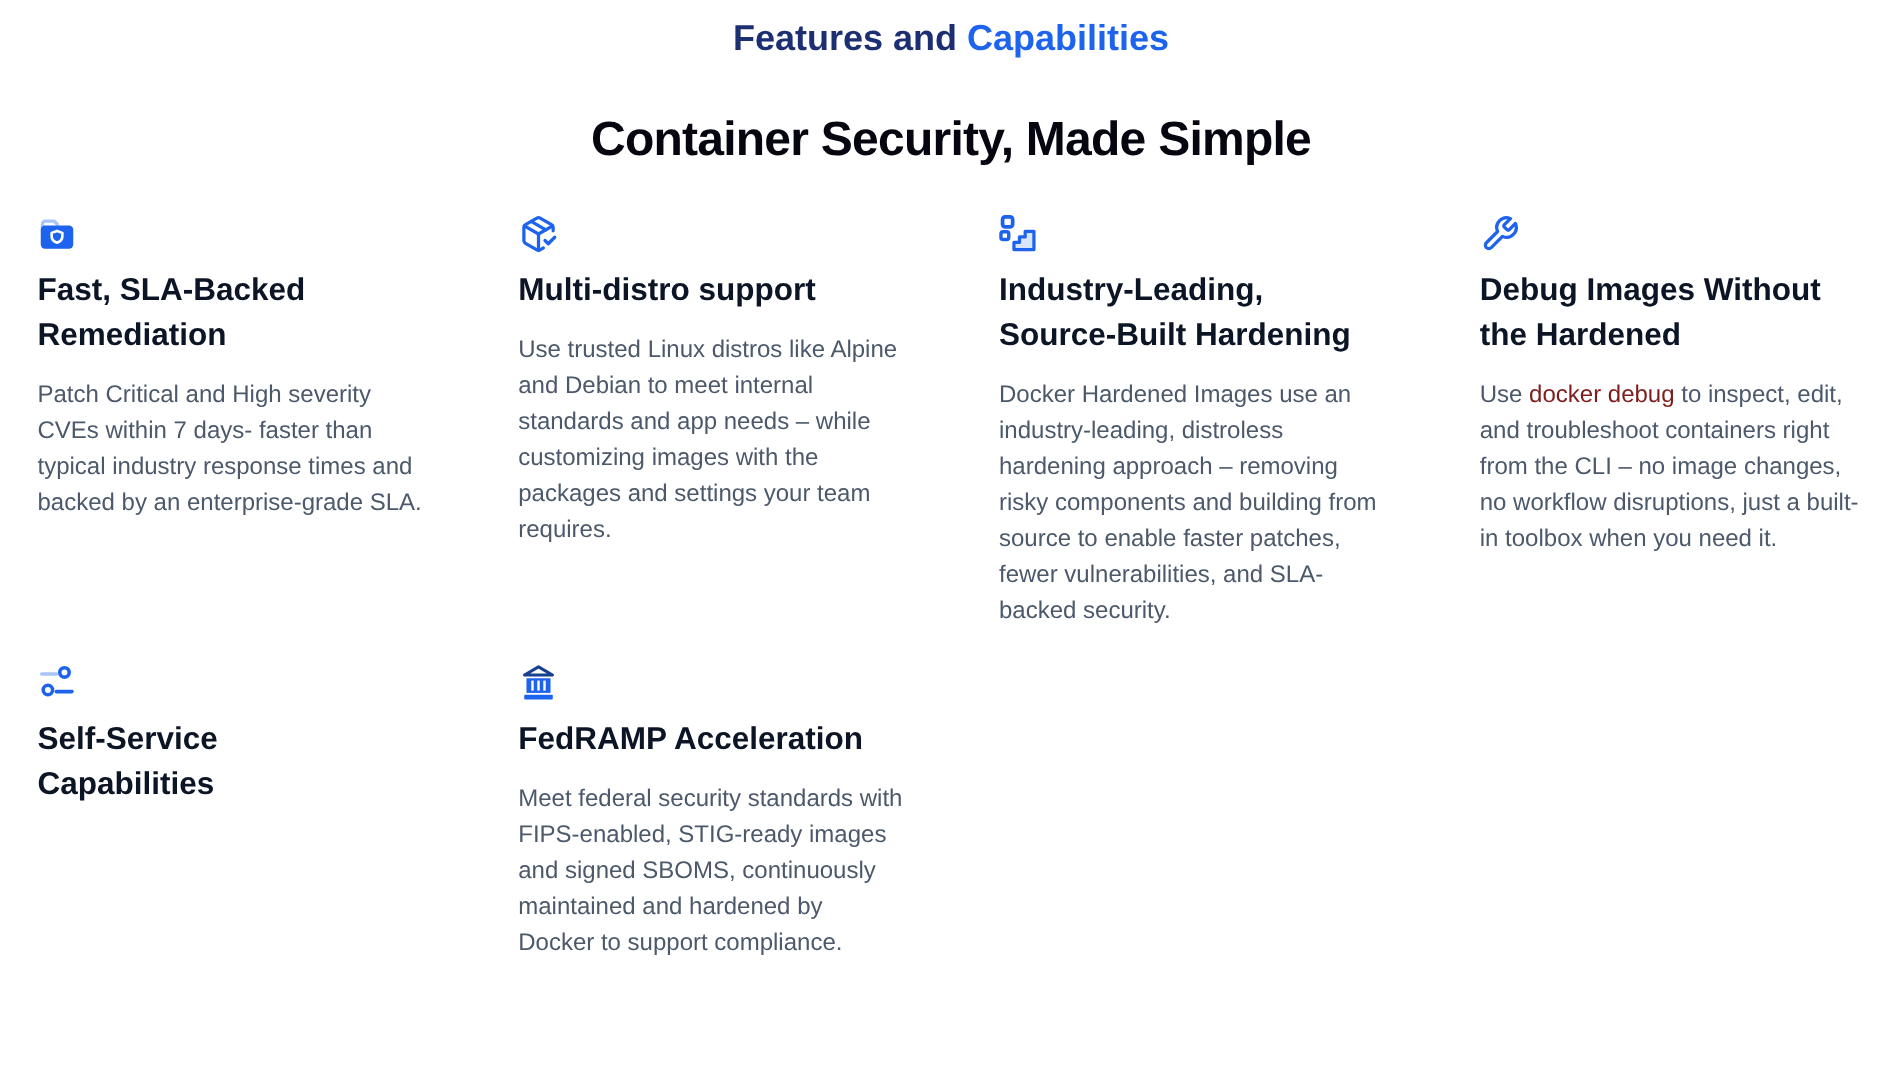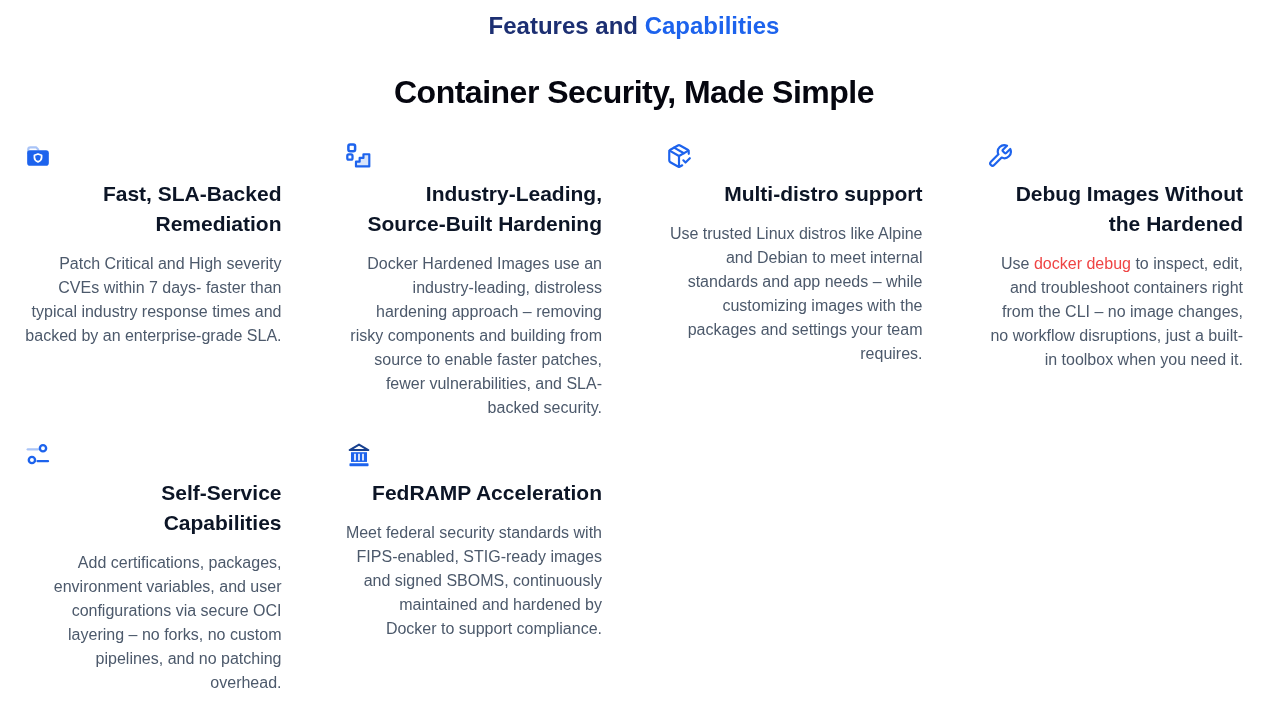--- a/index.html
+++ b/index.html
@@ -32,42 +32,42 @@
     letter-spacing: -0.5px;
     color: #05060f;
   }
   .grid {
     margin-top: 22px;
     display: grid;
     grid-template-columns: repeat(4, 1fr);
     column-gap: 64px;
     row-gap: 22px;
   }
-  .card { min-width: 0; text-align: right; }
+  .card { min-width: 0; }
   .card .icon { display: block; width: 26px; height: 26px; }
   .card .icon svg { width: 26px; height: 26px; display: block; }
   .card h3 {
     margin: 10px 0 0 0;
     font-size: 21px;
     line-height: 30px;
     font-weight: 700;
     color: #0c1526;
     white-space: pre-line;
     letter-spacing: 0;
   }
   .card p {
     margin: 13px 0 0 0;
     max-width: 268px;
     font-size: 16px;
     line-height: 24px;
     color: #4c596b;
     font-weight: 400;
   }
   .card a {
-    color: #ef4444;
+    color: #7f1d1d;
     text-decoration: none;
     cursor: pointer;
     margin-top: 24px;
   }
 </style>
 </head>
 <body>
 
 <section class="section">
 
@@ -88,43 +88,43 @@
           <path d="M12 10.1l3.3 1.2v2.1c0 2-1.35 3.3-3.3 4-1.95-.7-3.3-2-3.3-4v-2.1z" fill="none" stroke="#ffffff" stroke-width="1.6" stroke-linejoin="round"></path>
         </svg>
       </span>
       <h3>Fast, SLA-Backed
 Remediation</h3>
       <p>Patch Critical and High severity CVEs within 7 days- faster than typical industry response times and backed by an enterprise-grade SLA.</p>
     </article>
 
     <article class="card">
       <span class="icon">
-        <svg viewBox="0 0 24 24" xmlns="http://www.w3.org/2000/svg">
-          <rect x="2.2" y="1.4" width="6.2" height="6.2" rx="1.6" fill="none" stroke="#1d63ed" stroke-width="2.3"></rect>
-          <rect x="1.2" y="10.6" width="4.8" height="4.8" rx="1.3" fill="none" stroke="#1d63ed" stroke-width="2.1"></rect>
-          <path d="M9.2 21.6v-4.4h3.4v-3.4h3.5v-3.4h5.4v11.2z" fill="#d8e4fa" stroke="#1d63ed" stroke-width="2" stroke-linejoin="round"></path>
-        </svg>
-      </span>
-      <h3>Industry-Leading,
-Source-Built Hardening</h3>
-      <p>Docker Hardened Images use an industry-leading, distroless hardening approach – removing risky components and building from source to enable faster patches, fewer vulnerabilities, and SLA-backed security.</p>
-    </article>
-
-    <article class="card">
-      <span class="icon">
         <svg viewBox="0 0 24 24" xmlns="http://www.w3.org/2000/svg" fill="none" stroke="#1d63ed" stroke-width="2" stroke-linecap="round" stroke-linejoin="round">
           <path d="m16 16 2 2 4-4"></path>
           <path d="M21 10V8a2 2 0 0 0-1-1.73l-7-4a2 2 0 0 0-2 0l-7 4A2 2 0 0 0 3 8v8a2 2 0 0 0 1 1.73l7 4a2 2 0 0 0 2 0l2-1.14"></path>
           <path d="m7.5 4.27 9 5.15"></path>
           <polyline points="3.29 7 12 12 20.71 7"></polyline>
           <line x1="12" x2="12" y1="22" y2="12"></line>
         </svg>
       </span>
       <h3>Multi-distro support</h3>
       <p>Use trusted Linux distros like Alpine and Debian to meet internal standards and app needs – while customizing images with the packages and settings your team requires.</p>
+    </article>
+
+    <article class="card">
+      <span class="icon">
+        <svg viewBox="0 0 24 24" xmlns="http://www.w3.org/2000/svg">
+          <rect x="2.2" y="1.4" width="6.2" height="6.2" rx="1.6" fill="none" stroke="#1d63ed" stroke-width="2.3"></rect>
+          <rect x="1.2" y="10.6" width="4.8" height="4.8" rx="1.3" fill="none" stroke="#1d63ed" stroke-width="2.1"></rect>
+          <path d="M9.2 21.6v-4.4h3.4v-3.4h3.5v-3.4h5.4v11.2z" fill="#d8e4fa" stroke="#1d63ed" stroke-width="2" stroke-linejoin="round"></path>
+        </svg>
+      </span>
+      <h3>Industry-Leading,
+Source-Built Hardening</h3>
+      <p>Docker Hardened Images use an industry-leading, distroless hardening approach – removing risky components and building from source to enable faster patches, fewer vulnerabilities, and SLA-backed security.</p>
     </article>
 
     <article class="card">
       <span class="icon">
         <svg viewBox="0 0 24 24" xmlns="http://www.w3.org/2000/svg" fill="none" stroke="#1d63ed" stroke-width="2" stroke-linecap="round" stroke-linejoin="round">
           <path d="M14.7 6.3a1 1 0 0 0 0 1.4l1.6 1.6a1 1 0 0 0 1.4 0l3.77-3.77a6 6 0 0 1-7.94 7.94l-6.91 6.91a2.12 2.12 0 0 1-3-3l6.91-6.91a6 6 0 0 1 7.94-7.94l-3.76 3.76z"></path>
         </svg>
       </span>
       <h3>Debug Images Without
 the Hardened</h3>
@@ -135,21 +135,20 @@
       <span class="icon">
         <svg viewBox="0 0 24 24" xmlns="http://www.w3.org/2000/svg" fill="none" stroke-linecap="round">
           <line x1="2.6" y1="6.8" x2="11.8" y2="6.8" stroke="#a9c4f7" stroke-width="2.2"></line>
           <circle cx="16.6" cy="5.8" r="2.9" stroke="#1d63ed" stroke-width="2.2"></circle>
           <circle cx="6.4" cy="16.6" r="2.9" stroke="#1d63ed" stroke-width="2.2"></circle>
           <line x1="11.6" y1="17.6" x2="21.2" y2="17.6" stroke="#1d63ed" stroke-width="2.2"></line>
         </svg>
       </span>
       <h3>Self-Service
 Capabilities</h3>
-      <p>Add certifications, packages, environment variables, and user configurations via secure OCI layering – no forks, no custom pipelines, and no patching overhead.</p>
     </article>
 
     <article class="card">
       <span class="icon">
         <svg viewBox="0 0 24 24" xmlns="http://www.w3.org/2000/svg">
           <path d="M12 2.4 20.6 7.4 H3.4 Z" fill="none" stroke="#17408f" stroke-width="1.9" stroke-linejoin="round"></path>
           <rect x="4.6" y="9.4" width="14.8" height="9" fill="#1d63ed"></rect>
           <g stroke="#ffffff" stroke-width="1.5">
             <line x1="8.3" y1="10.8" x2="8.3" y2="17"></line>
             <line x1="12" y1="10.8" x2="12" y2="17"></line>

